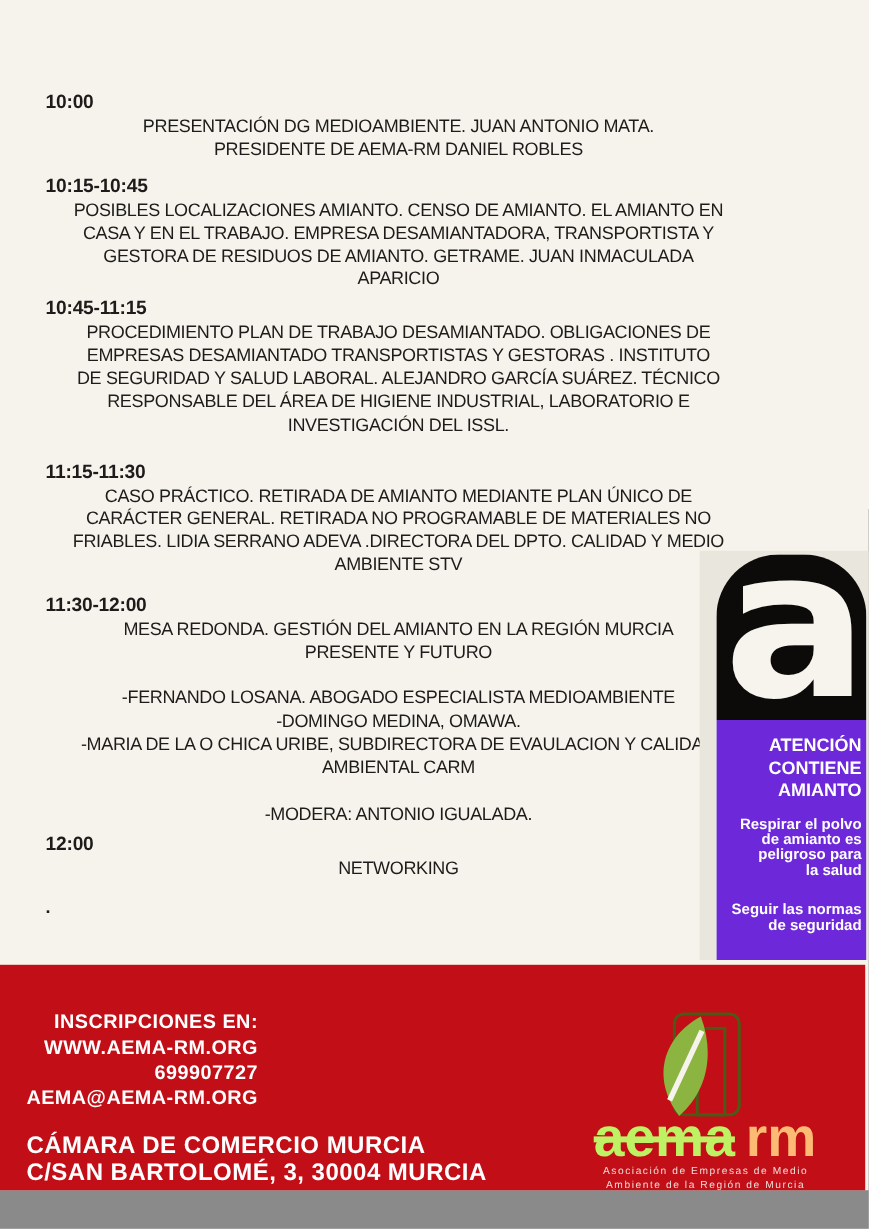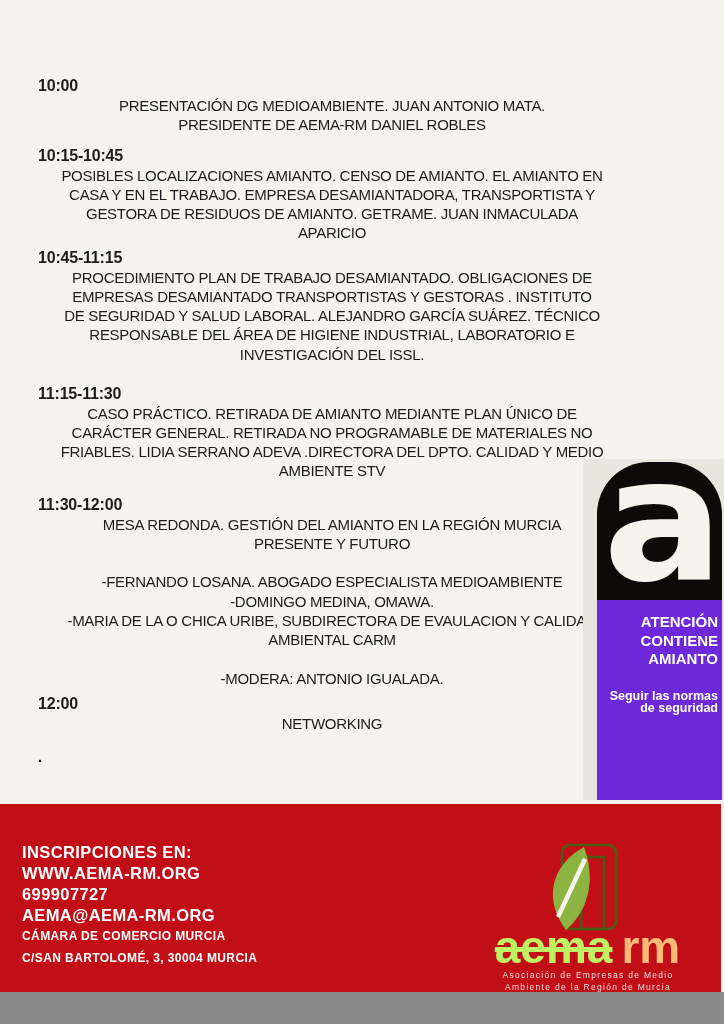--- a/index.html
+++ b/index.html
@@ -23,22 +23,22 @@
     font-weight:bold;font-size:172px;line-height:1;color:#f7f4ed;
     transform:scaleX(1.04);transform-origin:left top;}
   .label-red{position:absolute;left:0;right:0;top:138px;bottom:0;background:#6d28d9;
     color:#ffffff;text-align:right;}
   .attn-title{margin:13px 4px 0;font-weight:bold;font-size:15px;line-height:18.6px;white-space:pre-line;}
   .attn-sub1{margin:12px 4px 0;font-weight:bold;font-size:12.5px;line-height:12.6px;white-space:pre-line;}
   .attn-sub2{margin:21px 4px 0;font-weight:bold;font-size:12.5px;line-height:12.6px;white-space:pre-line;}
   
   .footer{position:absolute;left:0;top:804px;width:721px;height:207px;background:#c20e16;color:#ffffff;}
   .inscriptions{position:absolute;left:22px;top:38px;font-weight:bold;font-size:16.5px;
-    line-height:21px;letter-spacing:0.4px;white-space:pre-line;}
-  .venue{position:absolute;left:22px;top:122px;font-weight:bold;font-size:12px;
+    line-height:21px;letter-spacing:0.4px;white-space:pre-line;text-align:right;}
+  .venue{position:absolute;left:22px;top:141px;font-weight:bold;font-size:20px;
     line-height:21.5px;letter-spacing:0.4px;white-space:pre-line;}
   .logo-emblem{position:absolute;left:548px;top:38px;width:72px;height:90px;}
   .logo-wordmark{position:absolute;left:455px;top:120px;width:265px;text-align:center;
     font-weight:bold;font-size:46px;line-height:46px;letter-spacing:0px;white-space:nowrap;}
   .wm-primary{color:#bef264;text-decoration:line-through;text-decoration-thickness:5px;}
   .wm-secondary{color:#fdba74;margin-left:9px;text-decoration:none;}
   .logo-tagline{position:absolute;left:448px;top:166px;width:280px;text-align:center;
     font-size:8.5px;line-height:11.5px;letter-spacing:1.3px;color:#e9ddd7;white-space:pre-line;}
 </style>
 </head>
@@ -93,20 +93,24 @@
 
   <div class="label-panel">
     <div class="asbestos-label">
       <div class="label-black">
         <span class="letter-a">a</span>
       </div>
       <div class="label-red">
         <div class="attn-title">ATENCIÓN
 CONTIENE
 AMIANTO</div>
+        <div class="attn-sub1">Respirar el polvo
+de amianto es
+peligroso para
+la salud</div>
         <div class="attn-sub2">Seguir las normas
 de seguridad</div>
       </div>
     </div>
   </div>
 
   <div class="footer">
     <div class="inscriptions">INSCRIPCIONES EN:
 WWW.AEMA-RM.ORG
 699907727

